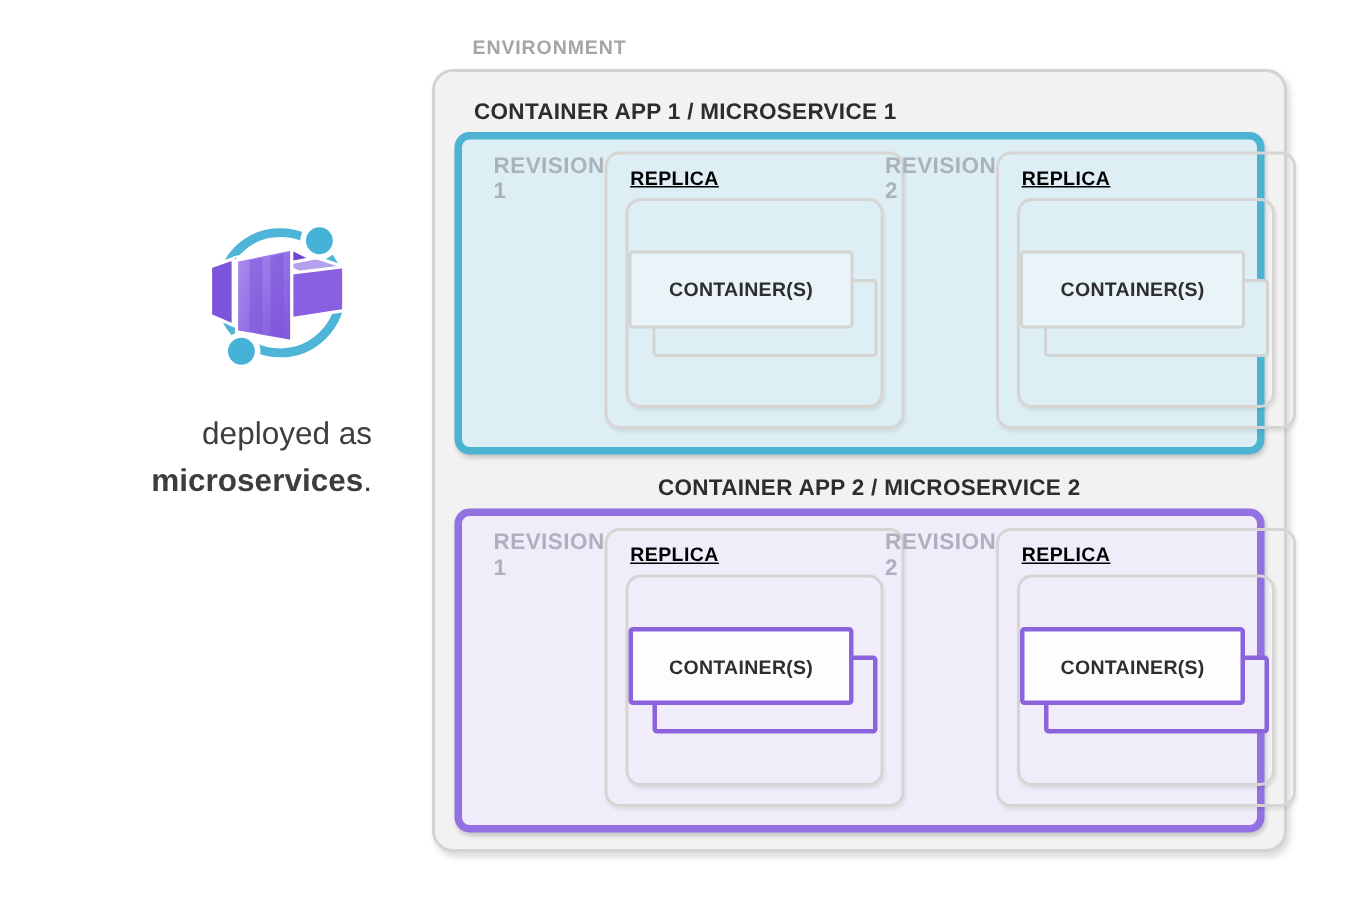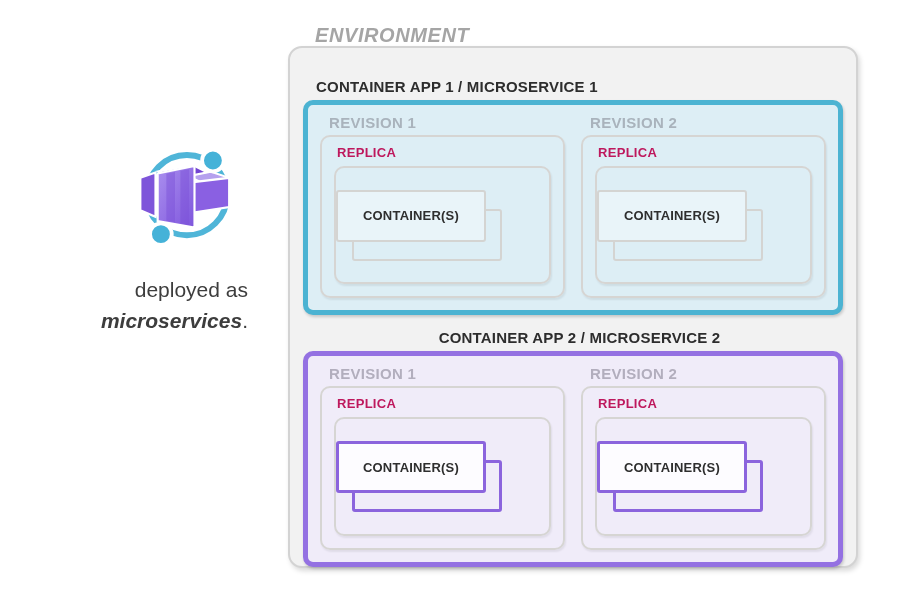--- a/index.html
+++ b/index.html
@@ -6,55 +6,55 @@
   .canvas{
     position:relative;width:900px;height:598px;background:#ffffff;overflow:hidden;
     font-family:"Liberation Sans","DejaVu Sans",sans-serif;
   }
   
   .app-icon{position:absolute;left:136px;top:141px;width:104px;height:104px;}
   .caption{
     position:absolute;left:28px;top:274px;width:220px;text-align:right;
     font-size:21px;line-height:31px;color:#3d3d3d;
   }
-  .caption .em{font-weight:bold;font-style:italic;}
+  .caption .em{font-weight:bold;}
   
   .env-label{
-    position:absolute;left:315px;top:24px;font-size:20px;font-weight:bold;
-    color:#a5a5a5;letter-spacing:0.6px;font-style:italic;
+    position:absolute;left:315px;top:24px;font-size:13px;font-weight:bold;
+    color:#a5a5a5;letter-spacing:0.6px;
   }
   .env{
     position:absolute;left:288px;top:46px;width:570px;height:522px;box-sizing:border-box;
     background:#f2f2f2;border:2px solid #d3d3d3;border-radius:14px;
     box-shadow:2px 3px 5px rgba(0,0,0,0.15);
-    padding:28px 13px 12px 13px;
+    padding:16px 13px 12px 13px;
   }
   .app-title{
     font-size:15px;font-weight:bold;color:#2d2d2d;letter-spacing:0.2px;
     margin:2px 0 5px 13px;
   }
   .app-title.second{margin-top:14px;text-align:center;}
   .app{
     box-sizing:border-box;height:215px;border-radius:10px;
     padding:8px 12px 12px 12px;display:flex;gap:16px;
     box-shadow:1px 2px 3px rgba(0,0,0,0.18);
   }
   .app1{background:#ddeef5;border:5px solid #4cb3d2;}
   .app2{background:#f0ecf9;border:5px solid #9471e2;height:216px;}
   
-  .revision{flex:1;display:flex;flex-direction:column;min-width:0;}
+  .revision{flex:1;display:flex;flex-direction:row;min-width:0;}
   .rev-label{font-size:15px;font-weight:bold;letter-spacing:0.3px;margin:1px 0 4px 9px;}
   .app1 .rev-label{color:#a9b3bc;}
   .app2 .rev-label{color:#b2aebd;}
   .replica{
     flex:1;border:2px solid #d6d5d3;border-radius:10px;
     padding:5px 12px 12px 12px;display:flex;flex-direction:column;
     box-shadow:1px 2px 2px rgba(0,0,0,0.07);
   }
-  .replica-label{font-size:13px;font-weight:bold;color:#be185d;letter-spacing:0.3px;margin:3px 0 6px 3px;}
+  .replica-label{font-size:13px;font-weight:bold;color:#000000;letter-spacing:0.3px;margin:3px 0 6px 3px;text-decoration:underline;}
   .inner{
     flex:1;border:2px solid #d6d5d3;border-radius:10px;position:relative;
     display:flex;align-items:center;justify-content:flex-start;
     box-shadow:1px 2px 2px rgba(0,0,0,0.07);
   }
   .stack{position:relative;width:168px;height:71px;}
   .cbox{position:absolute;width:150px;height:52px;box-sizing:border-box;border-radius:3px;}
   .cback{left:16px;top:19px;}
   .cfront{
     left:0;top:0;display:flex;align-items:center;justify-content:center;

